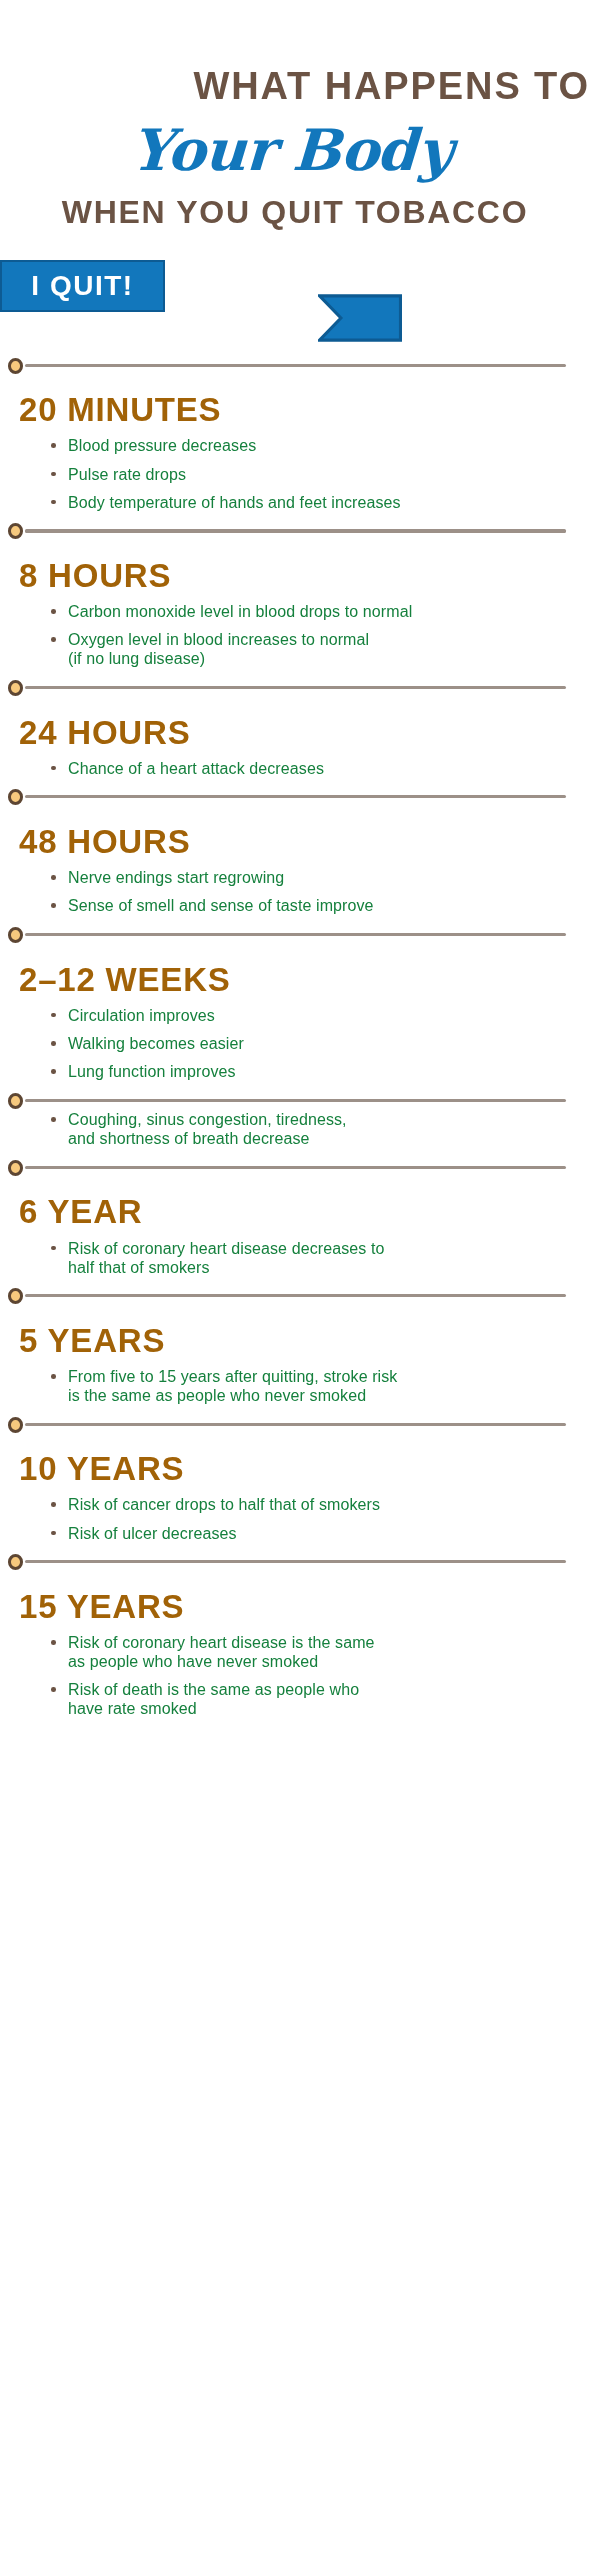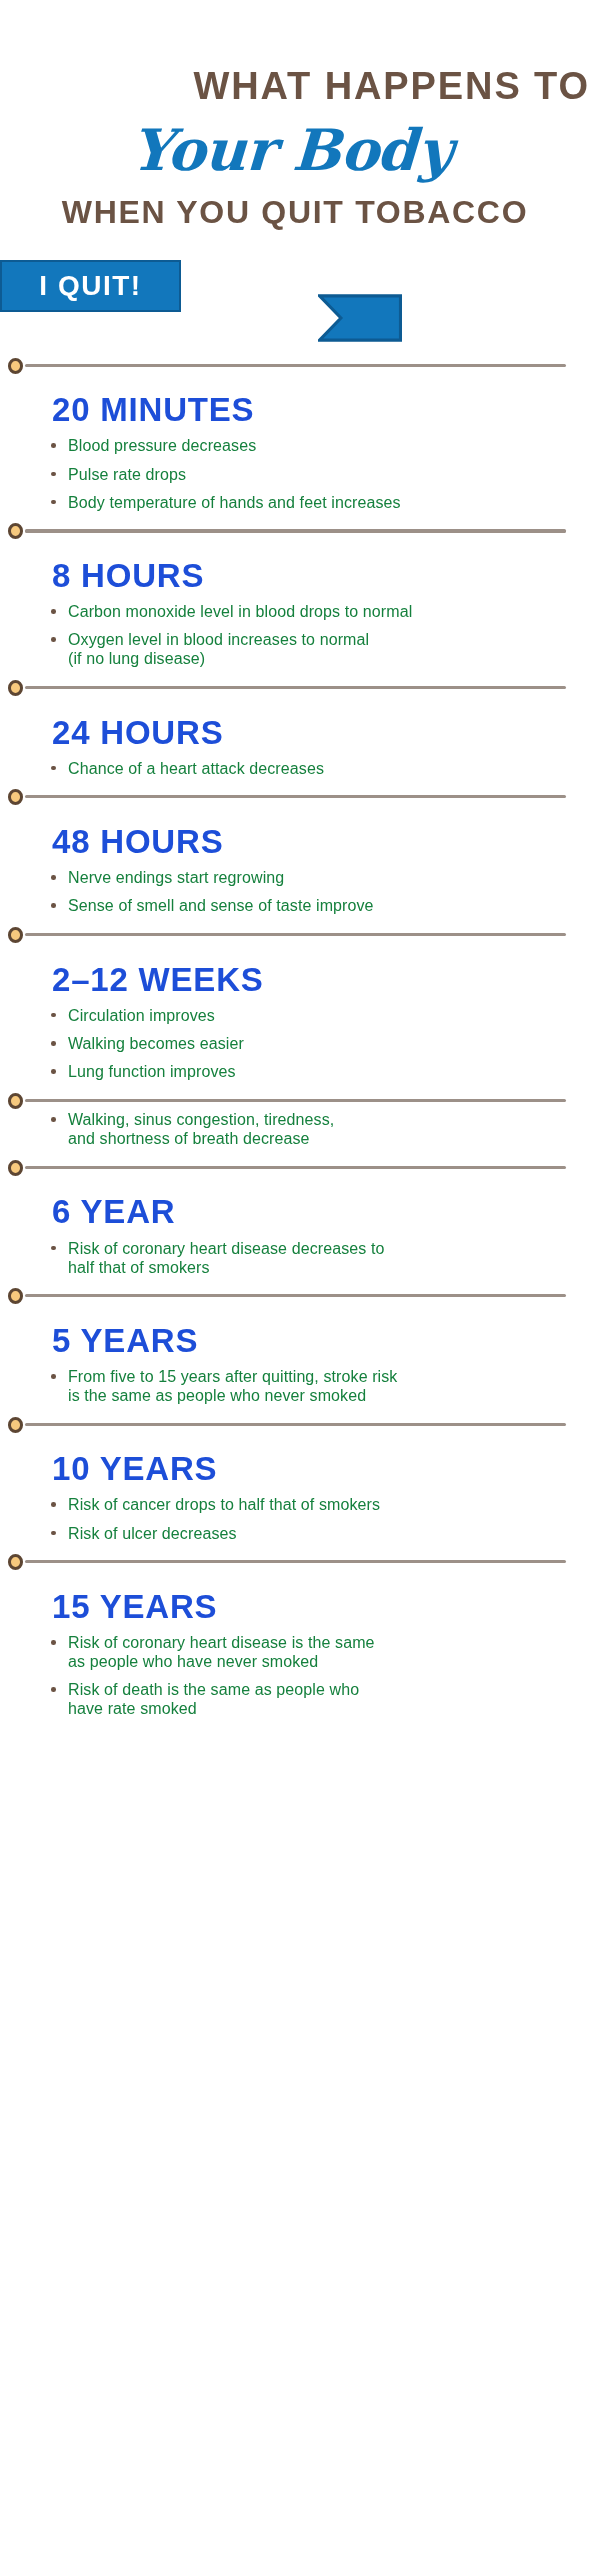--- a/index.html
+++ b/index.html
@@ -69,21 +69,21 @@
     position:absolute;
     left:318px;
     top:34px;
     width:84px;
     height:48px;
     z-index:1;
   }
   .ribbon-body {
     position:absolute;
     left:0; top:0;
-    width:181px; height:52px;
+    width:165px; height:52px;
     background:#1277bc;
     border:2.3px solid #0d5b93;
     z-index:2;
     display:flex;
     align-items:center;
     justify-content:center;
   }
   .ribbon-label {
     color:#ffffff;
     font-size:28px;
@@ -118,27 +118,27 @@
     height:16px;
     border-radius:50%;
     background:#f7c97e;
     border:3.1px solid #5d4633;
     z-index:3;
   }
 
   .section { padding:0 0 0 0; }
 
   .section-heading {
-    color:#1d4ed8;
+    color:#a16207;
     font-size:33px;
     line-height:35px;
     font-weight:600;
     letter-spacing:0.8px;
     font-family:"Liberation Sans Narrow","Liberation Sans", sans-serif;
-    padding-left:52px;
+    padding-left:19px;
     padding-top:17px;
     padding-bottom:9.2px;
     white-space:nowrap;
   }
 
   .bullets { list-style:none; padding-left:48px; }
   .bullet {
     position:relative;
     color:#15803d;
     font-size:16px;
@@ -261,21 +261,21 @@
         </li>
       </ul>
     </div>
     <div class="divider">
       <div class="divider-line"></div>
       <div class="divider-dot"></div>
     </div>
     <div class="section">
       <ul class="bullets">
         <li class="bullet">
-          <span class="ln">Walking, sinus congestion, tiredness,</span>
+          <span class="ln">Coughing, sinus congestion, tiredness,</span>
           <span class="ln">and shortness of breath decrease</span>
         </li>
       </ul>
     </div>
     <div class="divider">
       <div class="divider-line"></div>
       <div class="divider-dot"></div>
     </div>
     <div class="section">
       <div class="section-heading">6 YEAR</div>

